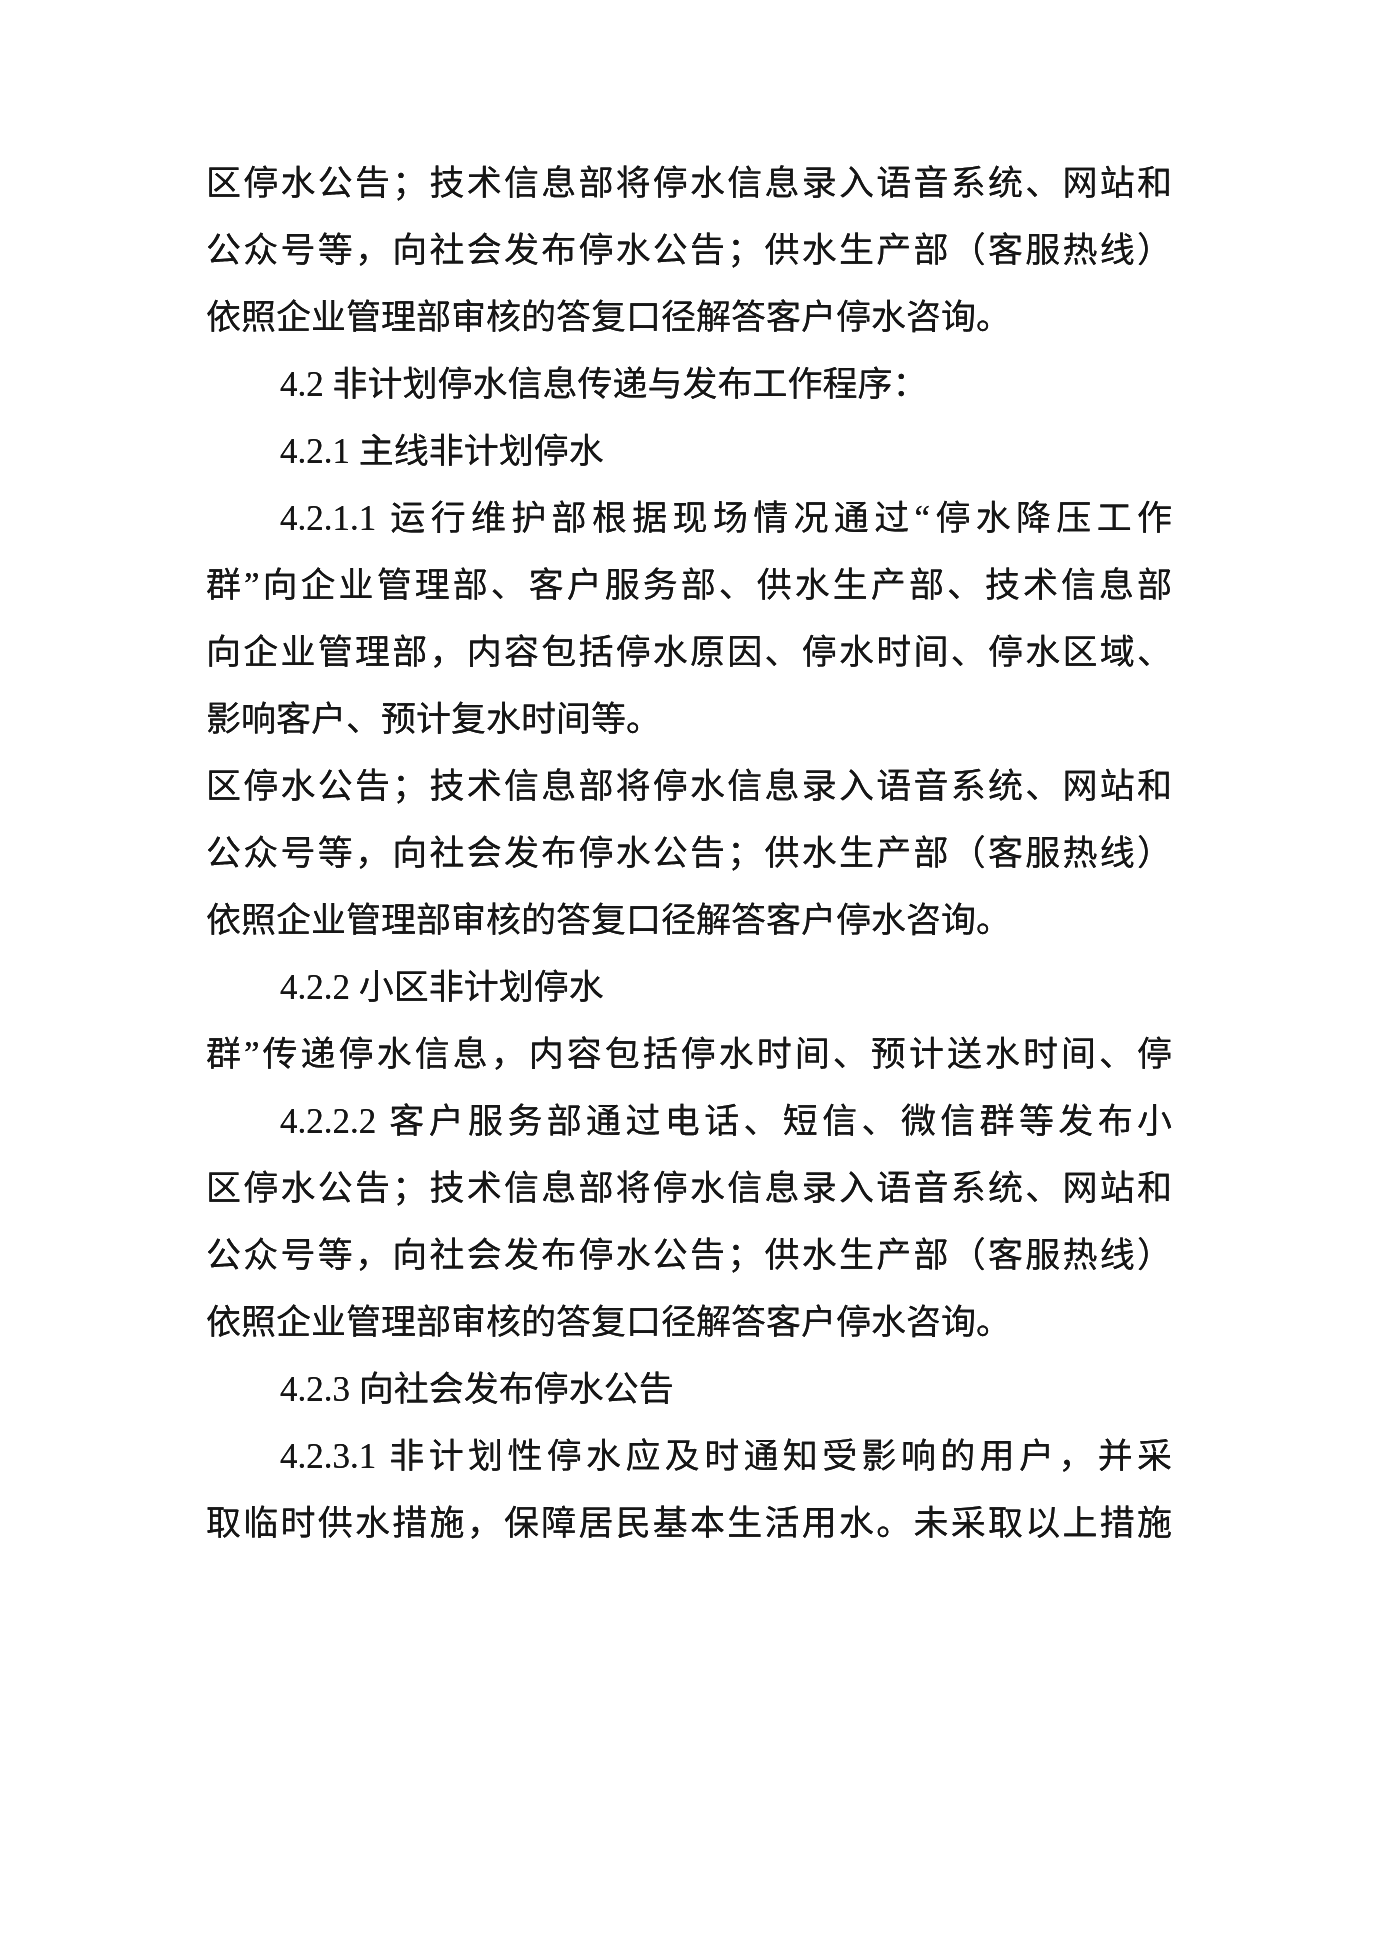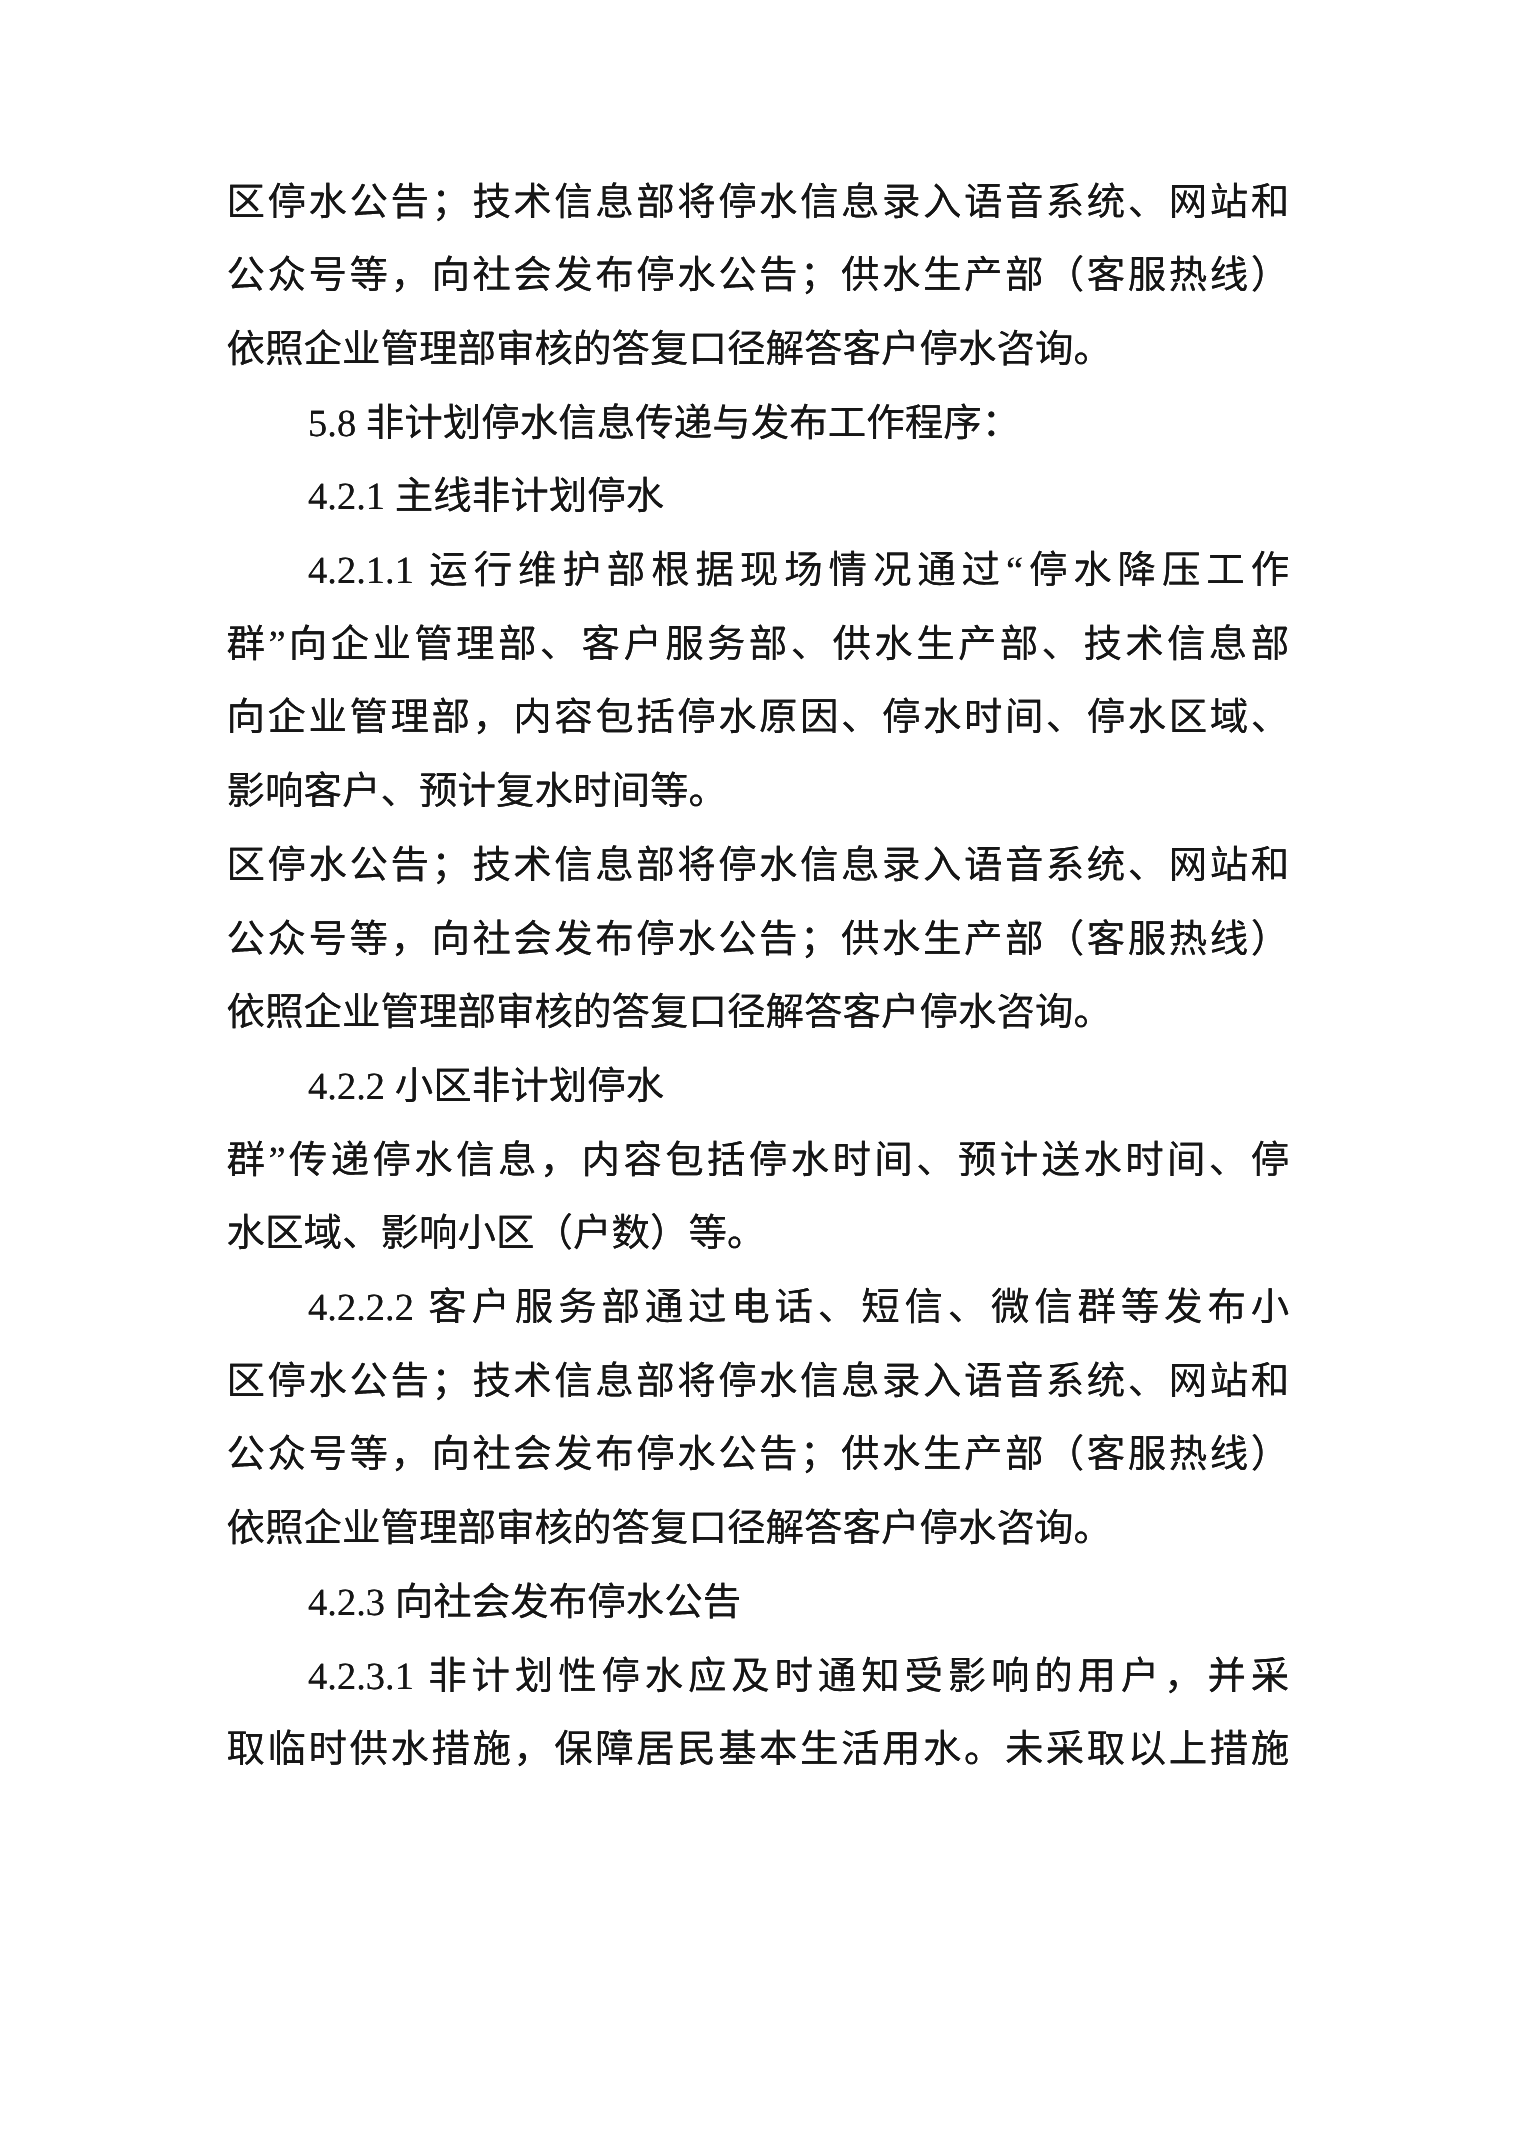--- a/index.html
+++ b/index.html
@@ -44,32 +44,31 @@
   }
 </style>
 </head>
 <body>
 
 <div class="page">
   <div class="text-block">
     <div class="line j">区停水公告；技术信息部将停水信息录入语音系统、网站和</div>
     <div class="line j">公众号等，向社会发布停水公告；供水生产部（客服热线）</div>
     <div class="line">依照企业管理部审核的答复口径解答客户停水咨询。</div>
-    <div class="line ind">5.8 非计划停水信息传递与发布工作程序：</div>
+    <div class="line ind">4.2 非计划停水信息传递与发布工作程序：</div>
     <div class="line ind">4.2.1 主线非计划停水</div>
     <div class="line ind j">4.2.1.1 运行维护部根据现场情况通过“停水降压工作</div>
     <div class="line j">群”向企业管理部、客户服务部、供水生产部、技术信息部</div>
     <div class="line j">向企业管理部，内容包括停水原因、停水时间、停水区域、</div>
     <div class="line">影响客户、预计复水时间等。</div>
     <div class="line j">区停水公告；技术信息部将停水信息录入语音系统、网站和</div>
     <div class="line j">公众号等，向社会发布停水公告；供水生产部（客服热线）</div>
     <div class="line">依照企业管理部审核的答复口径解答客户停水咨询。</div>
     <div class="line ind">4.2.2 小区非计划停水</div>
     <div class="line j">群”传递停水信息，内容包括停水时间、预计送水时间、停</div>
-    <div class="line">水区域、影响小区（户数）等。</div>
     <div class="line ind j">4.2.2.2 客户服务部通过电话、短信、微信群等发布小</div>
     <div class="line j">区停水公告；技术信息部将停水信息录入语音系统、网站和</div>
     <div class="line j">公众号等，向社会发布停水公告；供水生产部（客服热线）</div>
     <div class="line">依照企业管理部审核的答复口径解答客户停水咨询。</div>
     <div class="line ind">4.2.3 向社会发布停水公告</div>
     <div class="line ind j">4.2.3.1 非计划性停水应及时通知受影响的用户，并采</div>
     <div class="line j">取临时供水措施，保障居民基本生活用水。未采取以上措施</div>
   </div>
 </div>
 

